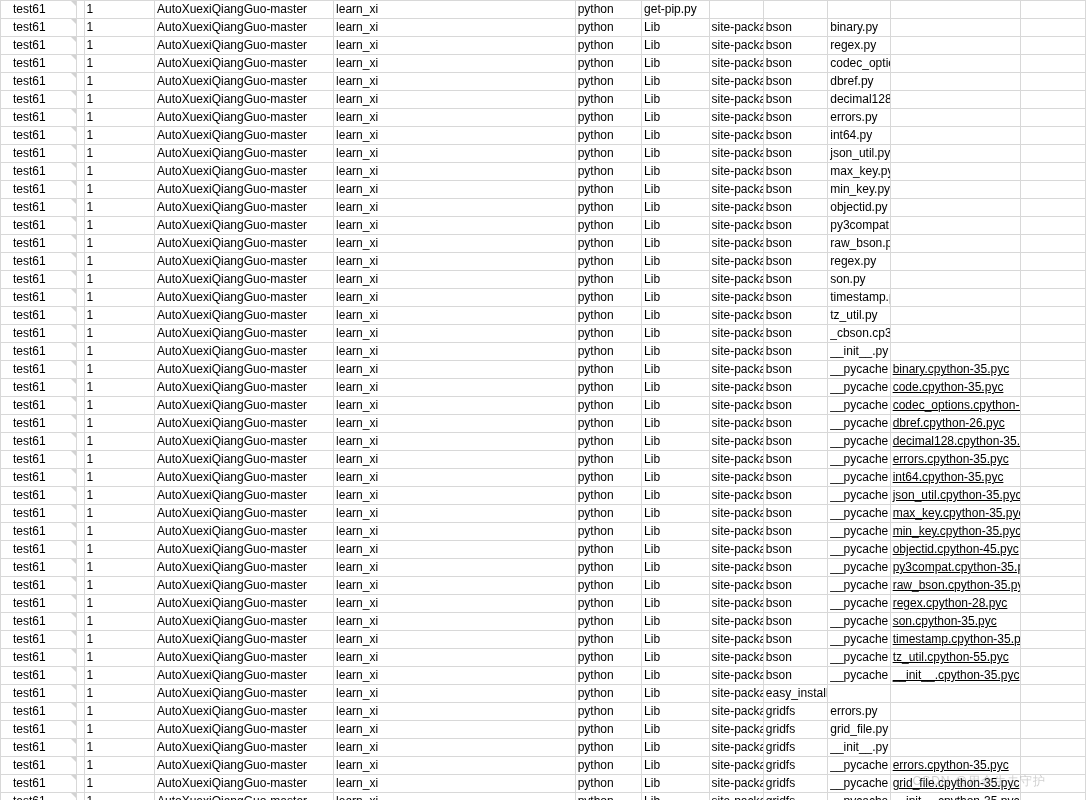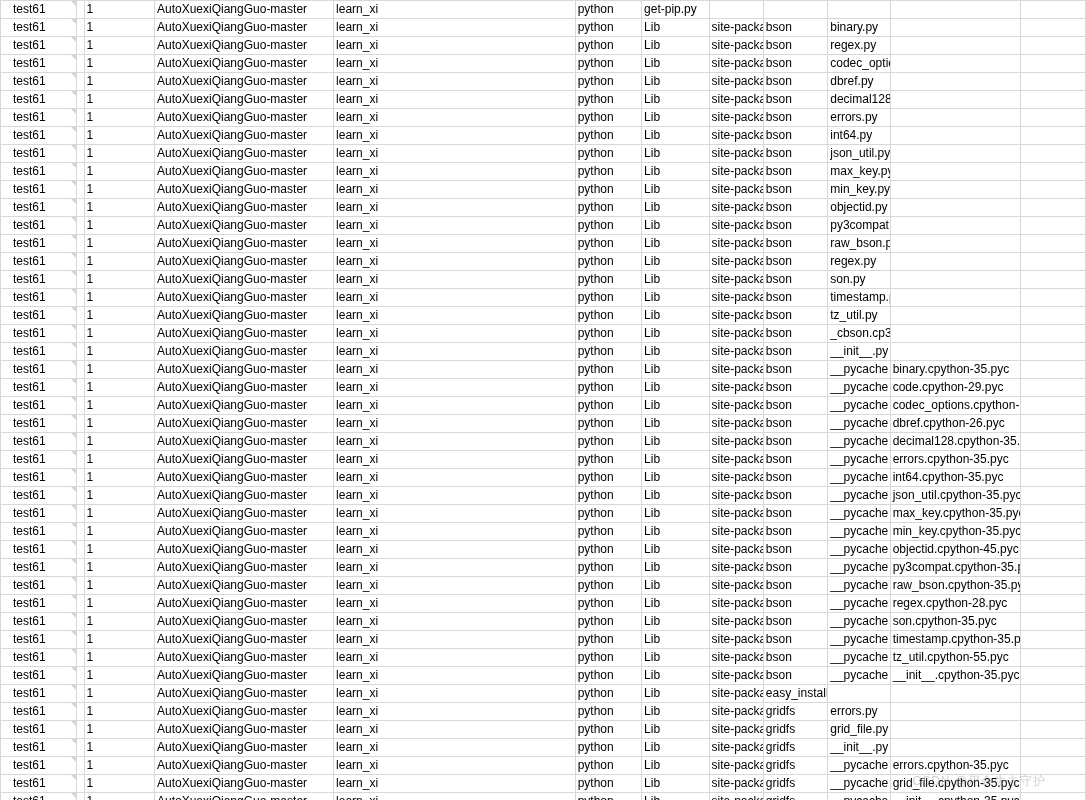--- a/index.html
+++ b/index.html
@@ -28,21 +28,21 @@
   .c0 { width: 76px; padding-left: 12px; }
   .c1 { width: 7px; border-left: none; padding: 0; }
   .c2 { width: 70px; }
   .c3 { width: 178px; }
   .c4 { width: 240px; }
   .c5 { width: 66px; }
   .c6 { width: 67px; margin-left: 30px; }
   .c7 { width: 54px; margin-top: 13px; }
   .c8 { width: 64px; margin-left: 48px; }
   .c9 { width: 62px; }
-  .c10 { width: 130px; }
+  .c10 { width: 130px; text-decoration: underline; }
   .c11 { width: 64px; }
 
   
   .mark {
     position: relative;
   }
   .mark::after {
     content: "";
     position: absolute;
     right: -1px;
@@ -382,21 +382,21 @@
         <td class="c0 mark">test61</td>
         <td class="c1"></td>
         <td class="c2">1</td>
         <td class="c3">AutoXuexiQiangGuo-master</td>
         <td class="c4">learn_xi</td>
         <td class="c5">python</td>
         <td class="c6">Lib</td>
         <td class="c7">site-packa</td>
         <td class="c8">bson</td>
         <td class="c9">__pycache</td>
-        <td class="c10">code.cpython-29.pyc</td>
+        <td class="c10">code.cpython-35.pyc</td>
         <td class="c11"></td>
       </tr>
       <tr>
         <td class="c0 mark">test61</td>
         <td class="c1"></td>
         <td class="c2">1</td>
         <td class="c3">AutoXuexiQiangGuo-master</td>
         <td class="c4">learn_xi</td>
         <td class="c5">python</td>
         <td class="c6">Lib</td>

